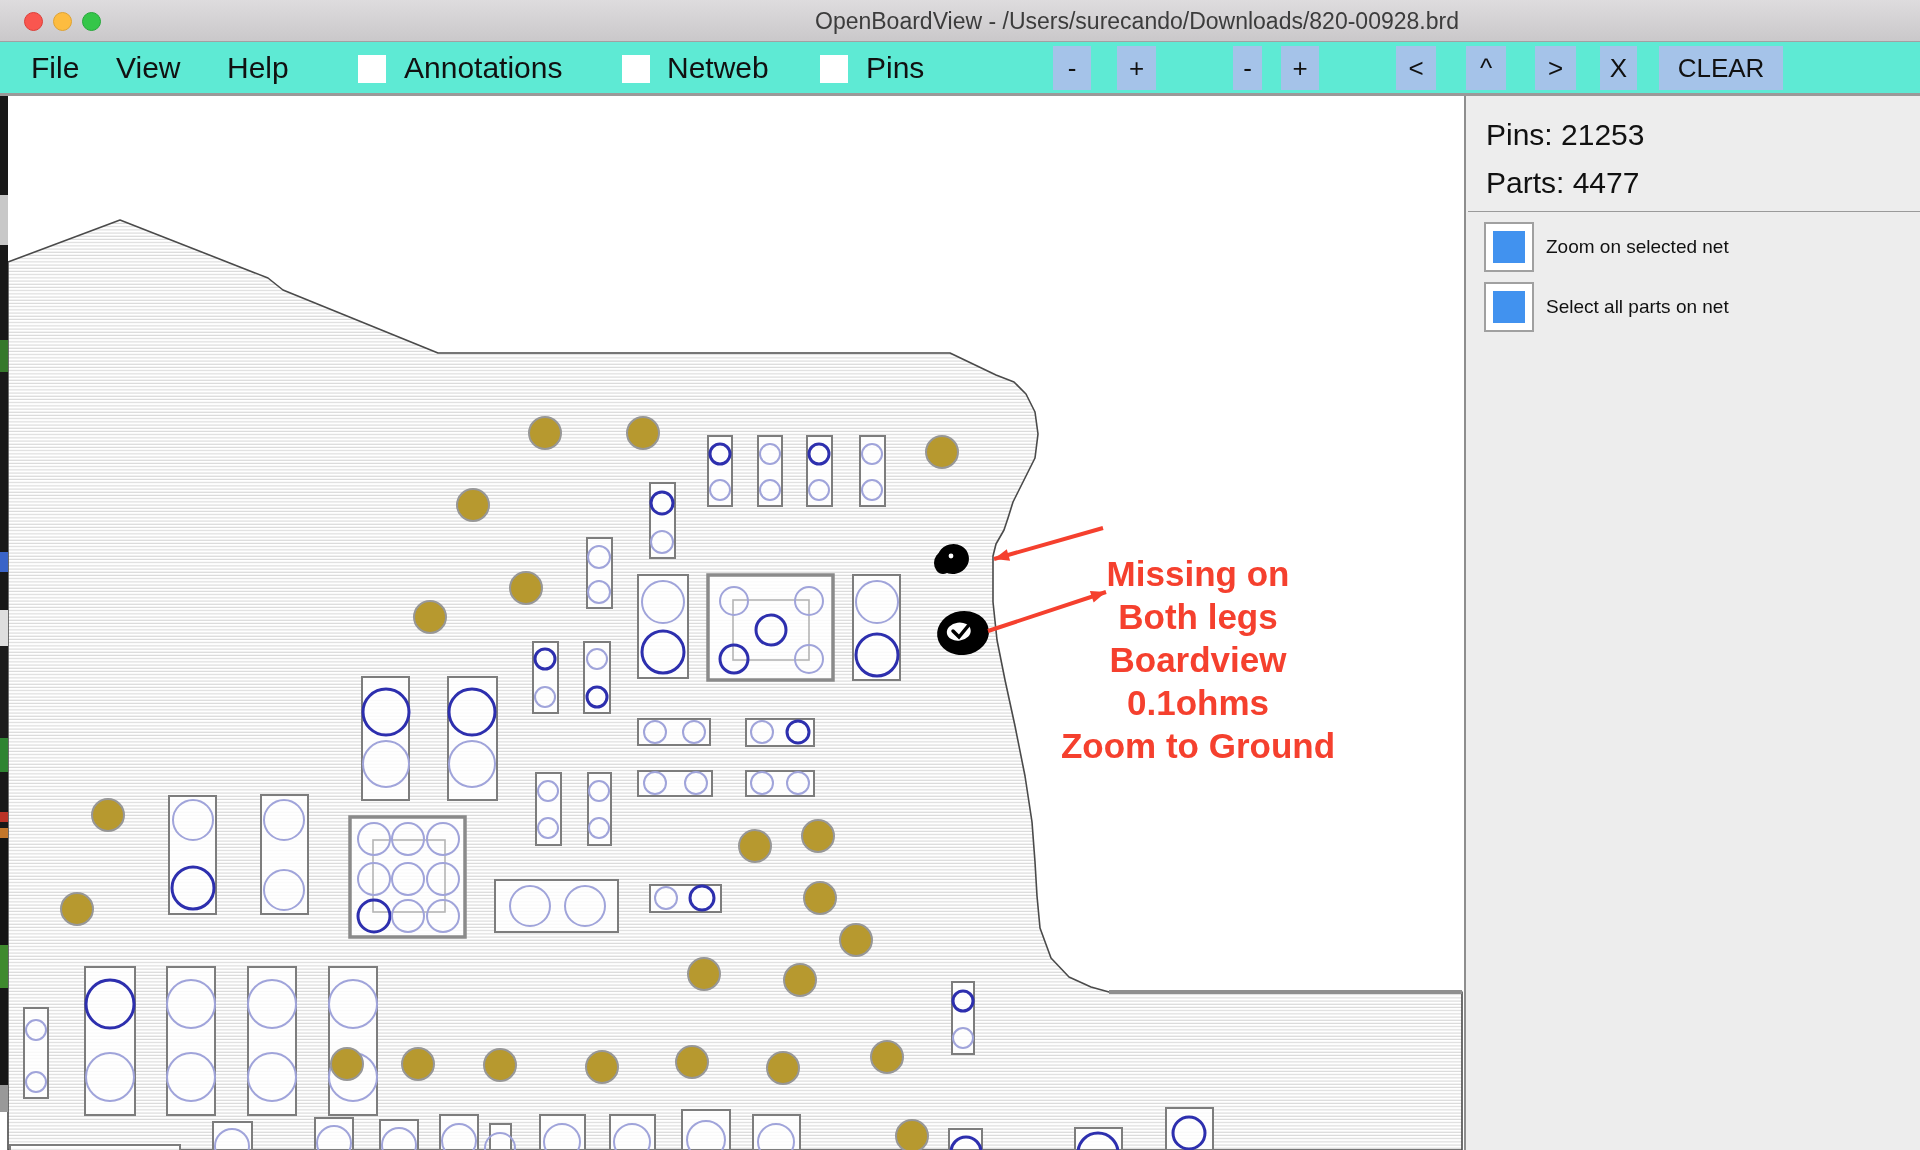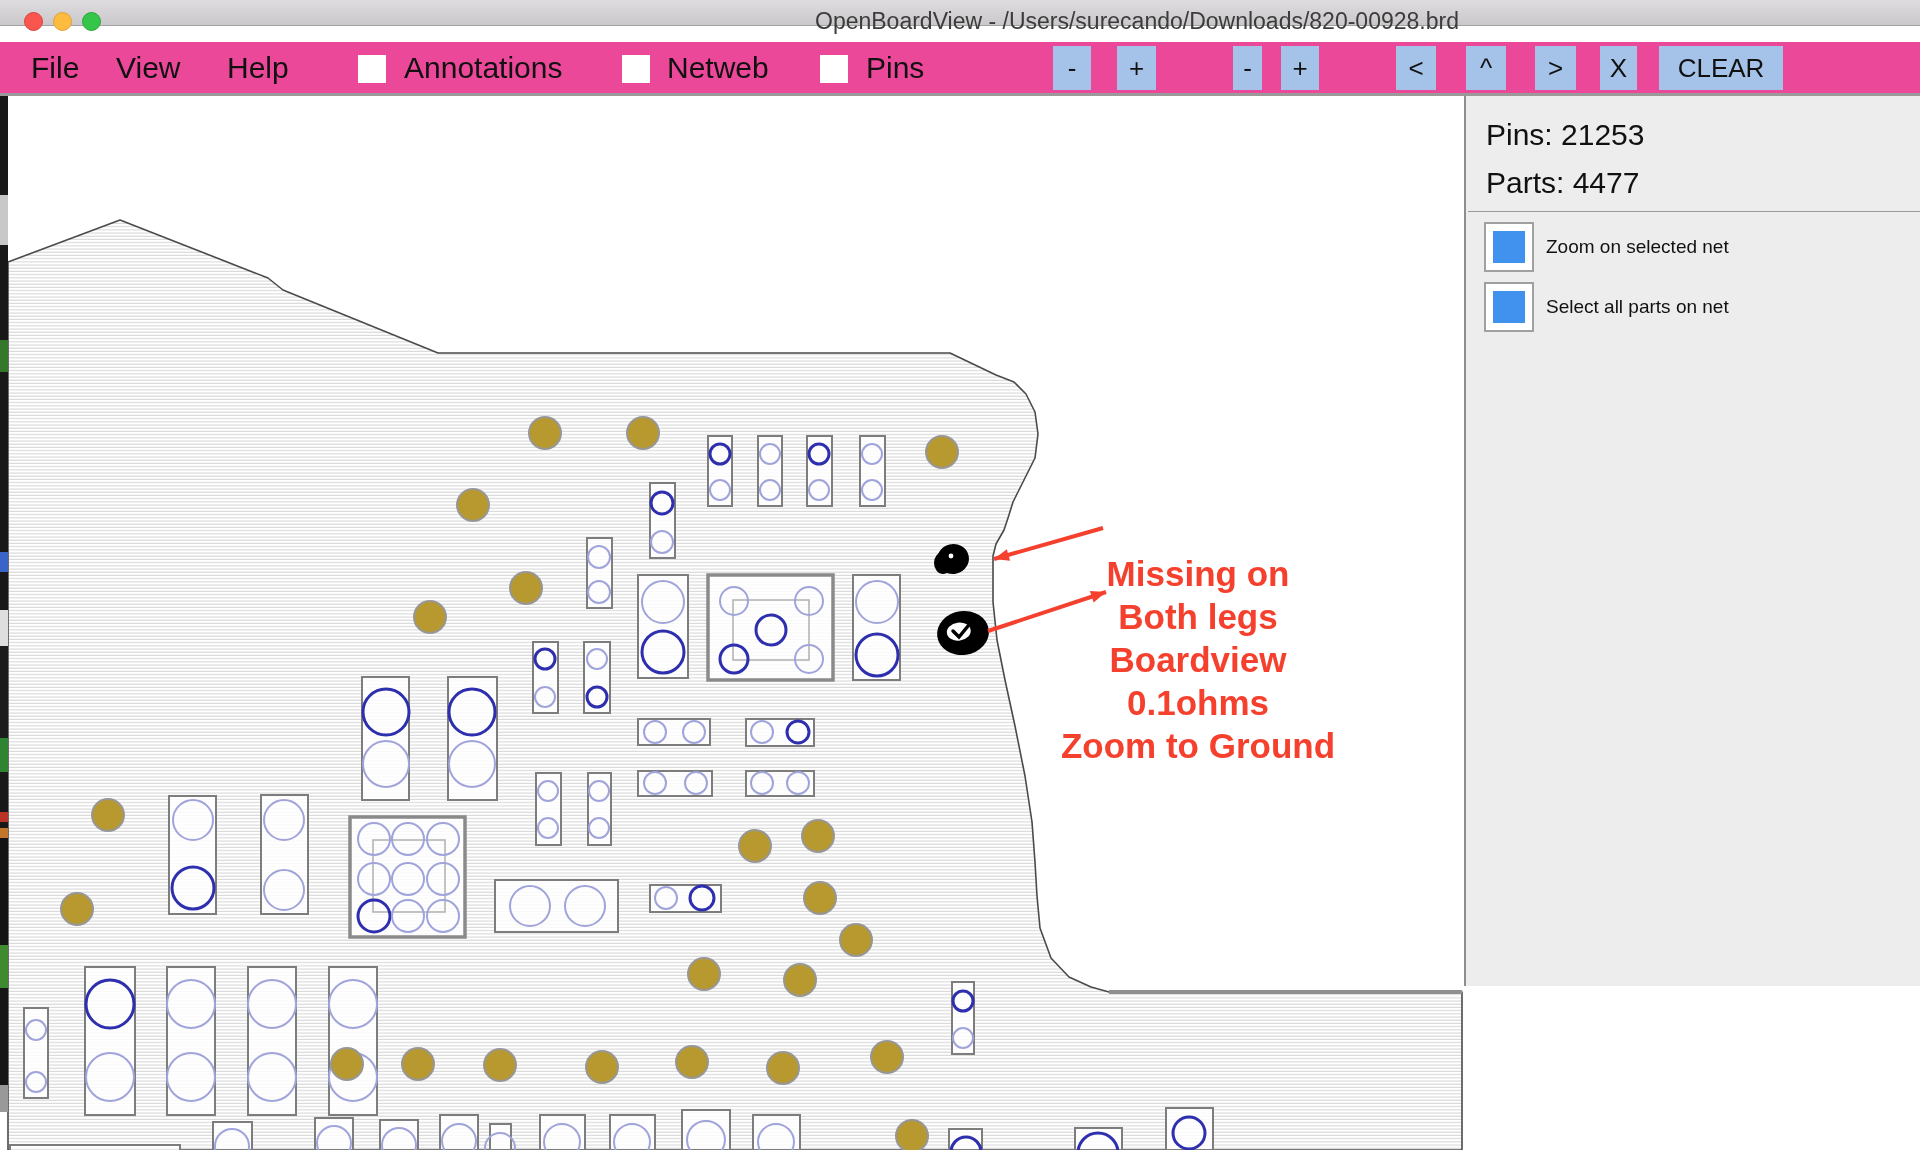--- a/index.html
+++ b/index.html
@@ -1,40 +1,40 @@
 <!DOCTYPE html>
 <html><head>
 <meta charset="utf-8">
 <style>
   html,body{margin:0;padding:0;width:1920px;height:1150px;overflow:hidden;
     font-family:"Liberation Sans",sans-serif;background:#fff;}
   *{box-sizing:border-box;}
   
-  .titlebar{position:absolute;left:0;top:0;width:1920px;height:26px;
+  .titlebar{position:absolute;left:0;top:0;width:1920px;height:42px;
     background:linear-gradient(#dedcde,#cac8ca);border-bottom:1px solid #a2a0a2;}
   .light{position:absolute;top:12px;width:19px;height:19px;border-radius:50%;}
   .light.red{left:24px;background:#f9564f;border:1px solid #dd3e38;}
   .light.yellow{left:53px;background:#fdbc40;border:1px solid #dfa232;}
   .light.green{left:82px;background:#35c649;border:1px solid #26a83a;}
   .wintitle{position:absolute;left:815px;top:0;line-height:42px;font-size:23px;color:#3c3c3c;white-space:nowrap;}
   
   .menubar{position:absolute;left:0;top:42px;width:1920px;height:54px;
-    background:#ec4899;border-bottom:3px solid #9b9999;}
+    background:#5eead4;border-bottom:3px solid #9b9999;}
   .menuitem{position:absolute;top:0;line-height:51px;font-size:30px;color:#111;cursor:default;}
   .toggle-box{position:absolute;top:13px;width:28px;height:28px;background:#fff;padding:3px;}
   .toggle-box .fill{width:100%;height:100%;background:#4a90ee;}
   .toggle-label{position:absolute;top:0;line-height:51px;font-size:30px;color:#111;white-space:nowrap;text-align:center;}
   .tbtn{position:absolute;top:4px;height:44px;background:#a5c3e9;border:none;
     font-family:"Liberation Sans",sans-serif;font-size:26px;color:#111;text-align:center;padding:0;}
   
   .canvas{position:absolute;left:0;top:96px;width:1464px;height:1054px;background:#fff;}
   .annotation{position:absolute;left:988px;top:456px;width:420px;text-align:center;
     font-size:35px;font-weight:bold;line-height:43px;pointer-events:none;}
   
-  .sidebar{position:absolute;left:1464px;top:96px;width:456px;height:890px;
+  .sidebar{position:absolute;left:1464px;top:96px;width:456px;height:1054px;
     background:#ededed;border-left:2px solid #8e8e8e;}
   .side-stat{position:absolute;left:20px;font-size:30px;color:#111;white-space:nowrap;}
   .side-divider{position:absolute;left:2px;top:115px;width:454px;height:1px;background:#9a9a9a;}
   .side-opt-box{position:absolute;left:18px;width:50px;height:50px;background:#fff;
     border:2px solid #a0a0a0;display:flex;align-items:center;justify-content:center;}
   .side-opt-box .fill{width:32px;height:32px;background:#4192ef;}
   .side-opt-label{position:absolute;left:80px;font-size:19px;color:#111;line-height:50px;white-space:nowrap;}
 </style>
 </head>
 <body>

